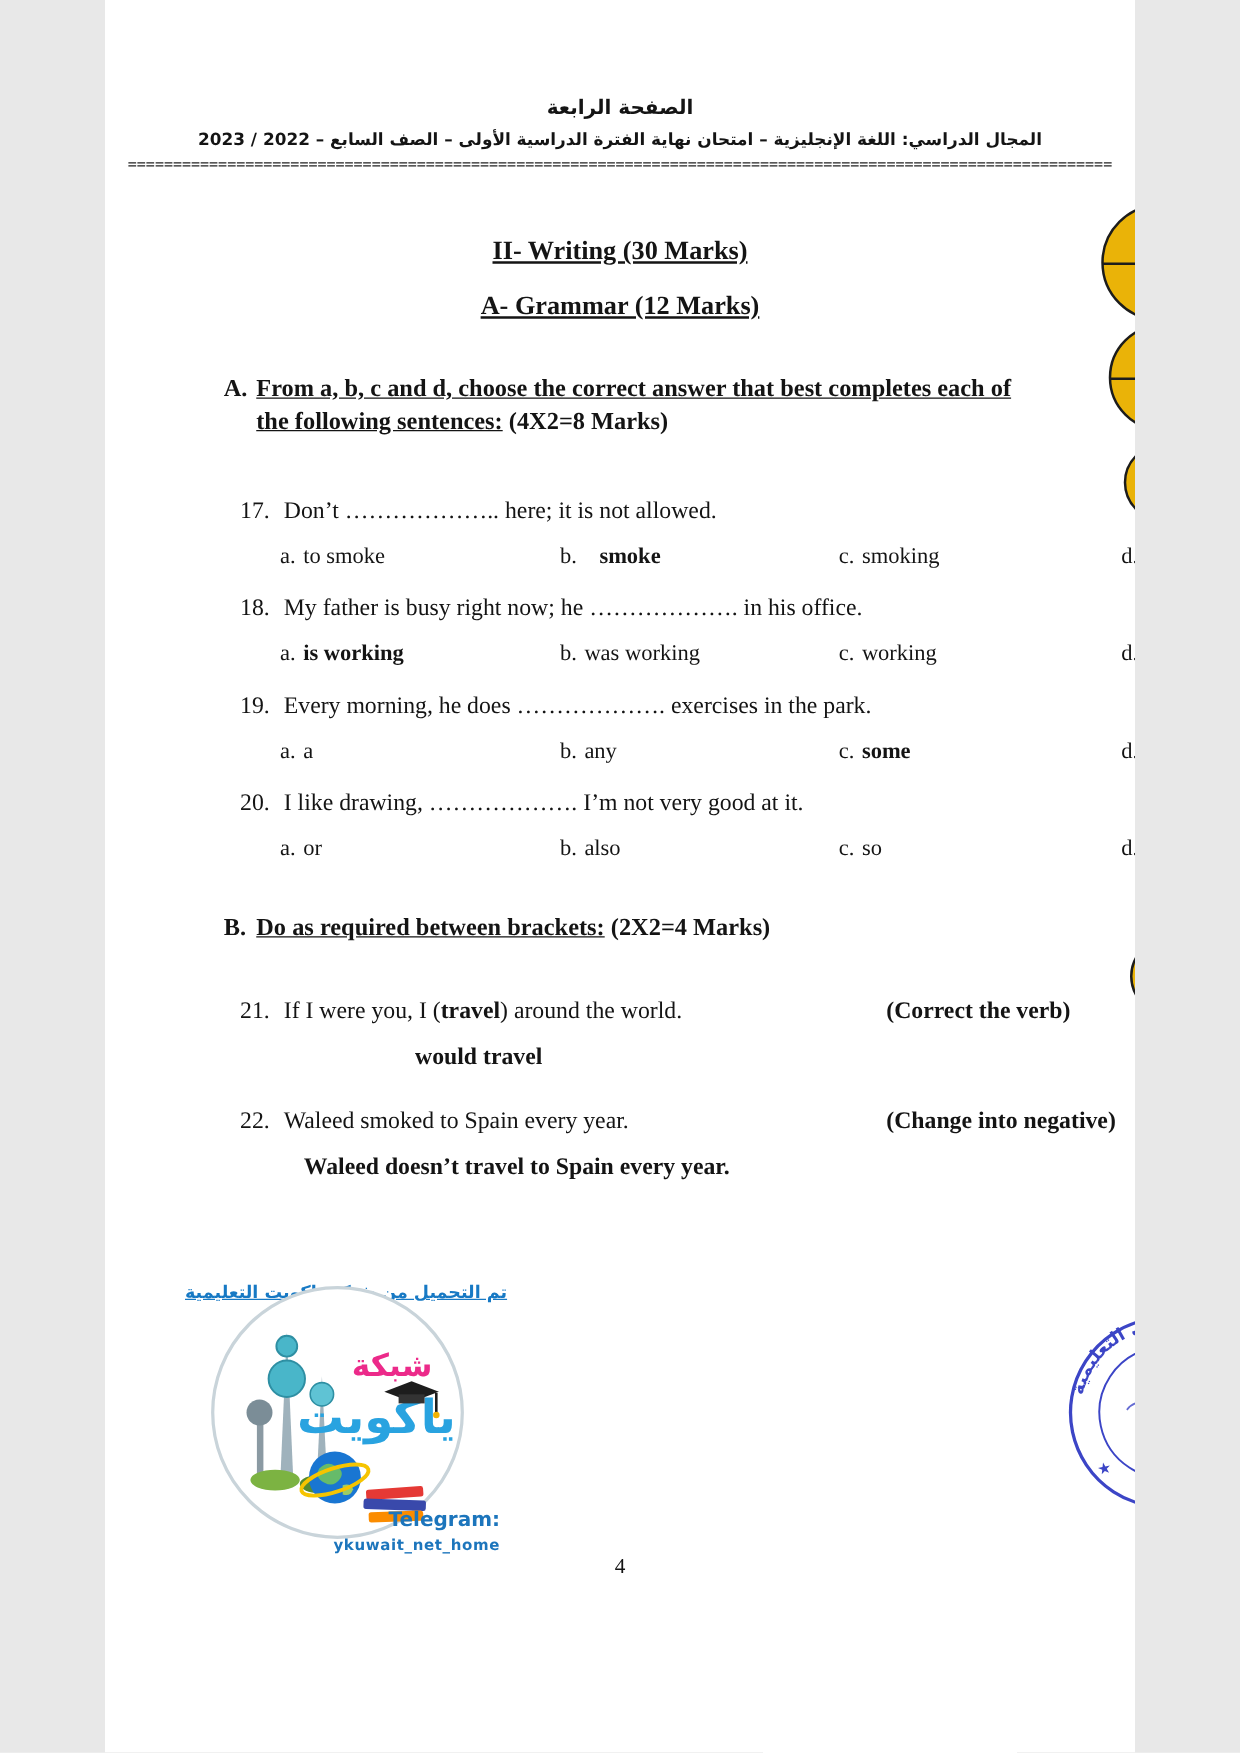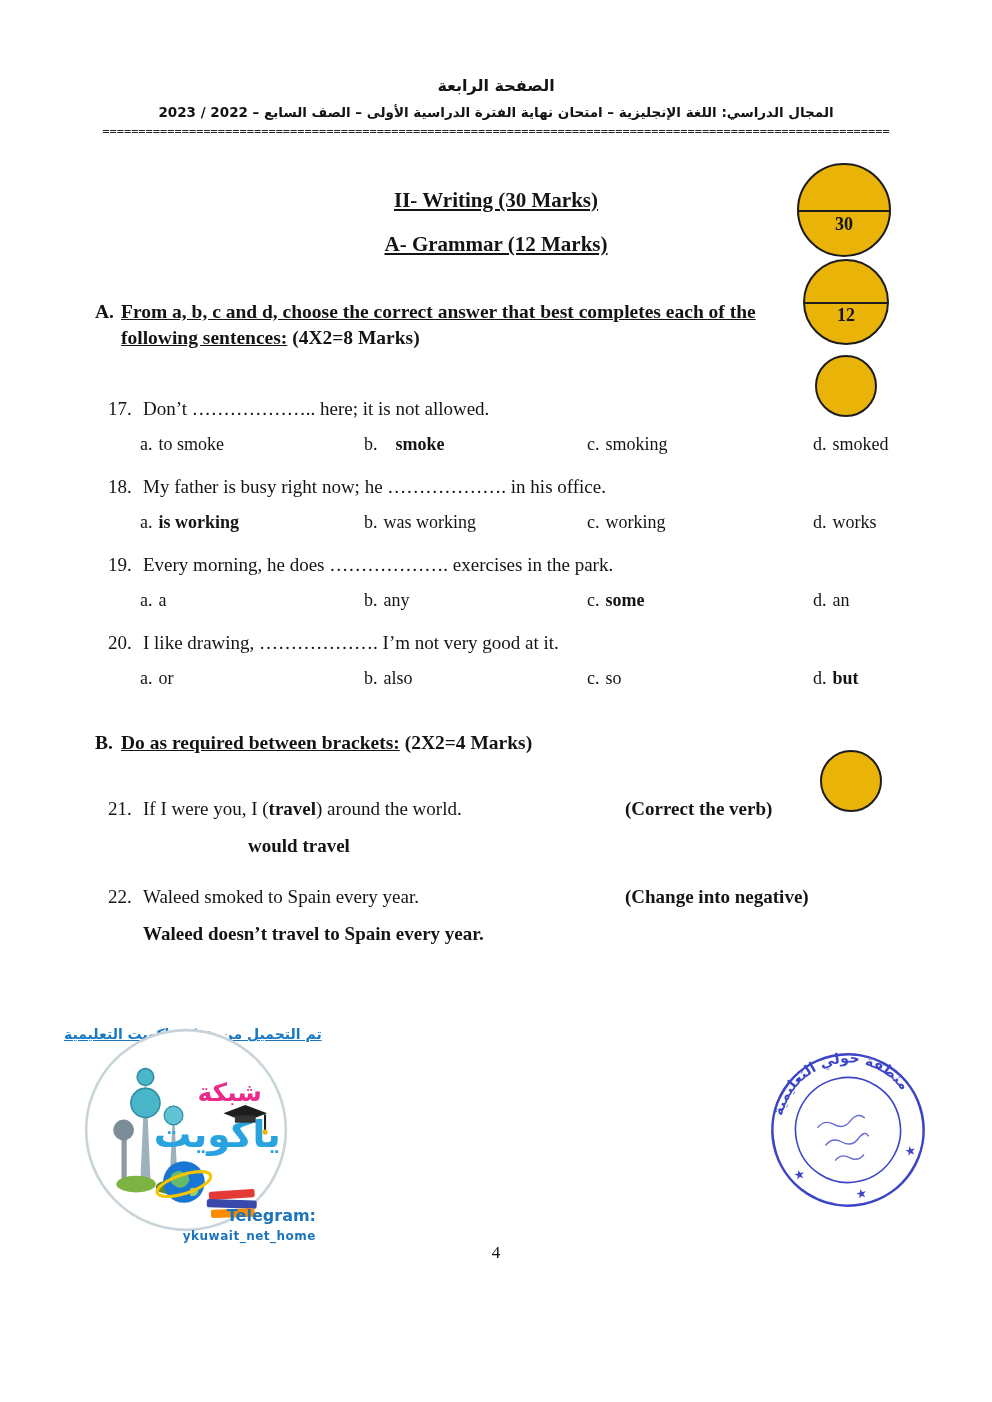--- a/index.html
+++ b/index.html
@@ -1,18 +1,18 @@
 <!DOCTYPE html>
 <html><head>
 <meta charset="utf-8">
 <style>
   * { margin:0; padding:0; box-sizing:border-box; }
   html,body { background:#e8e8e8; }
   .page {
-    position:relative; width:992px; height:1402px; margin:0 auto;
+    position:relative; width:824px; height:1402px; margin:0 auto;
     background:#ffffff; color:#141414; overflow:hidden;
     font-family:"Liberation Serif", serif;
   }
   .bold { font-weight:bold; }
   .ul { text-decoration:underline; }
 
   
   .header { text-align:center; padding-top:76px; }
   .ar { font-family:"DejaVu Sans", sans-serif; direction:rtl; }
   .hdr-title { font-size:16px; font-weight:bold; }
@@ -49,21 +49,21 @@
     padding-left:45px; font-size:18px; line-height:23px; margin-bottom:19px;gap:31px;
   }
   .opt-label { margin-right:6px; }
 
   
   .b-row { display:flex; font-size:19px; line-height:26px; margin-left:13px; }
   .b-left { width:517px; flex:none; display:flex; }
   .b-instr { flex:none; font-weight:bold; }
   .b-answer { font-size:19px; font-weight:bold; margin-top:13px; }
   .ans-21 { margin-left:153px; }
-  .ans-22 { margin-left:48px; }
+  .ans-22 { margin-left:64px; }
   .q22 { margin-top:27px; }
   .sec-b { margin-top:40px; }
   .b-questions { margin-top:40px; }
 
   
   .dl-link {
     position:absolute; left:64px; top:1002px; font-family:"DejaVu Sans", sans-serif;
     direction:rtl; font-size:14px; font-weight:bold; color:#1779c4;
     text-decoration:underline; cursor:pointer;margin-top:24px;
   }

